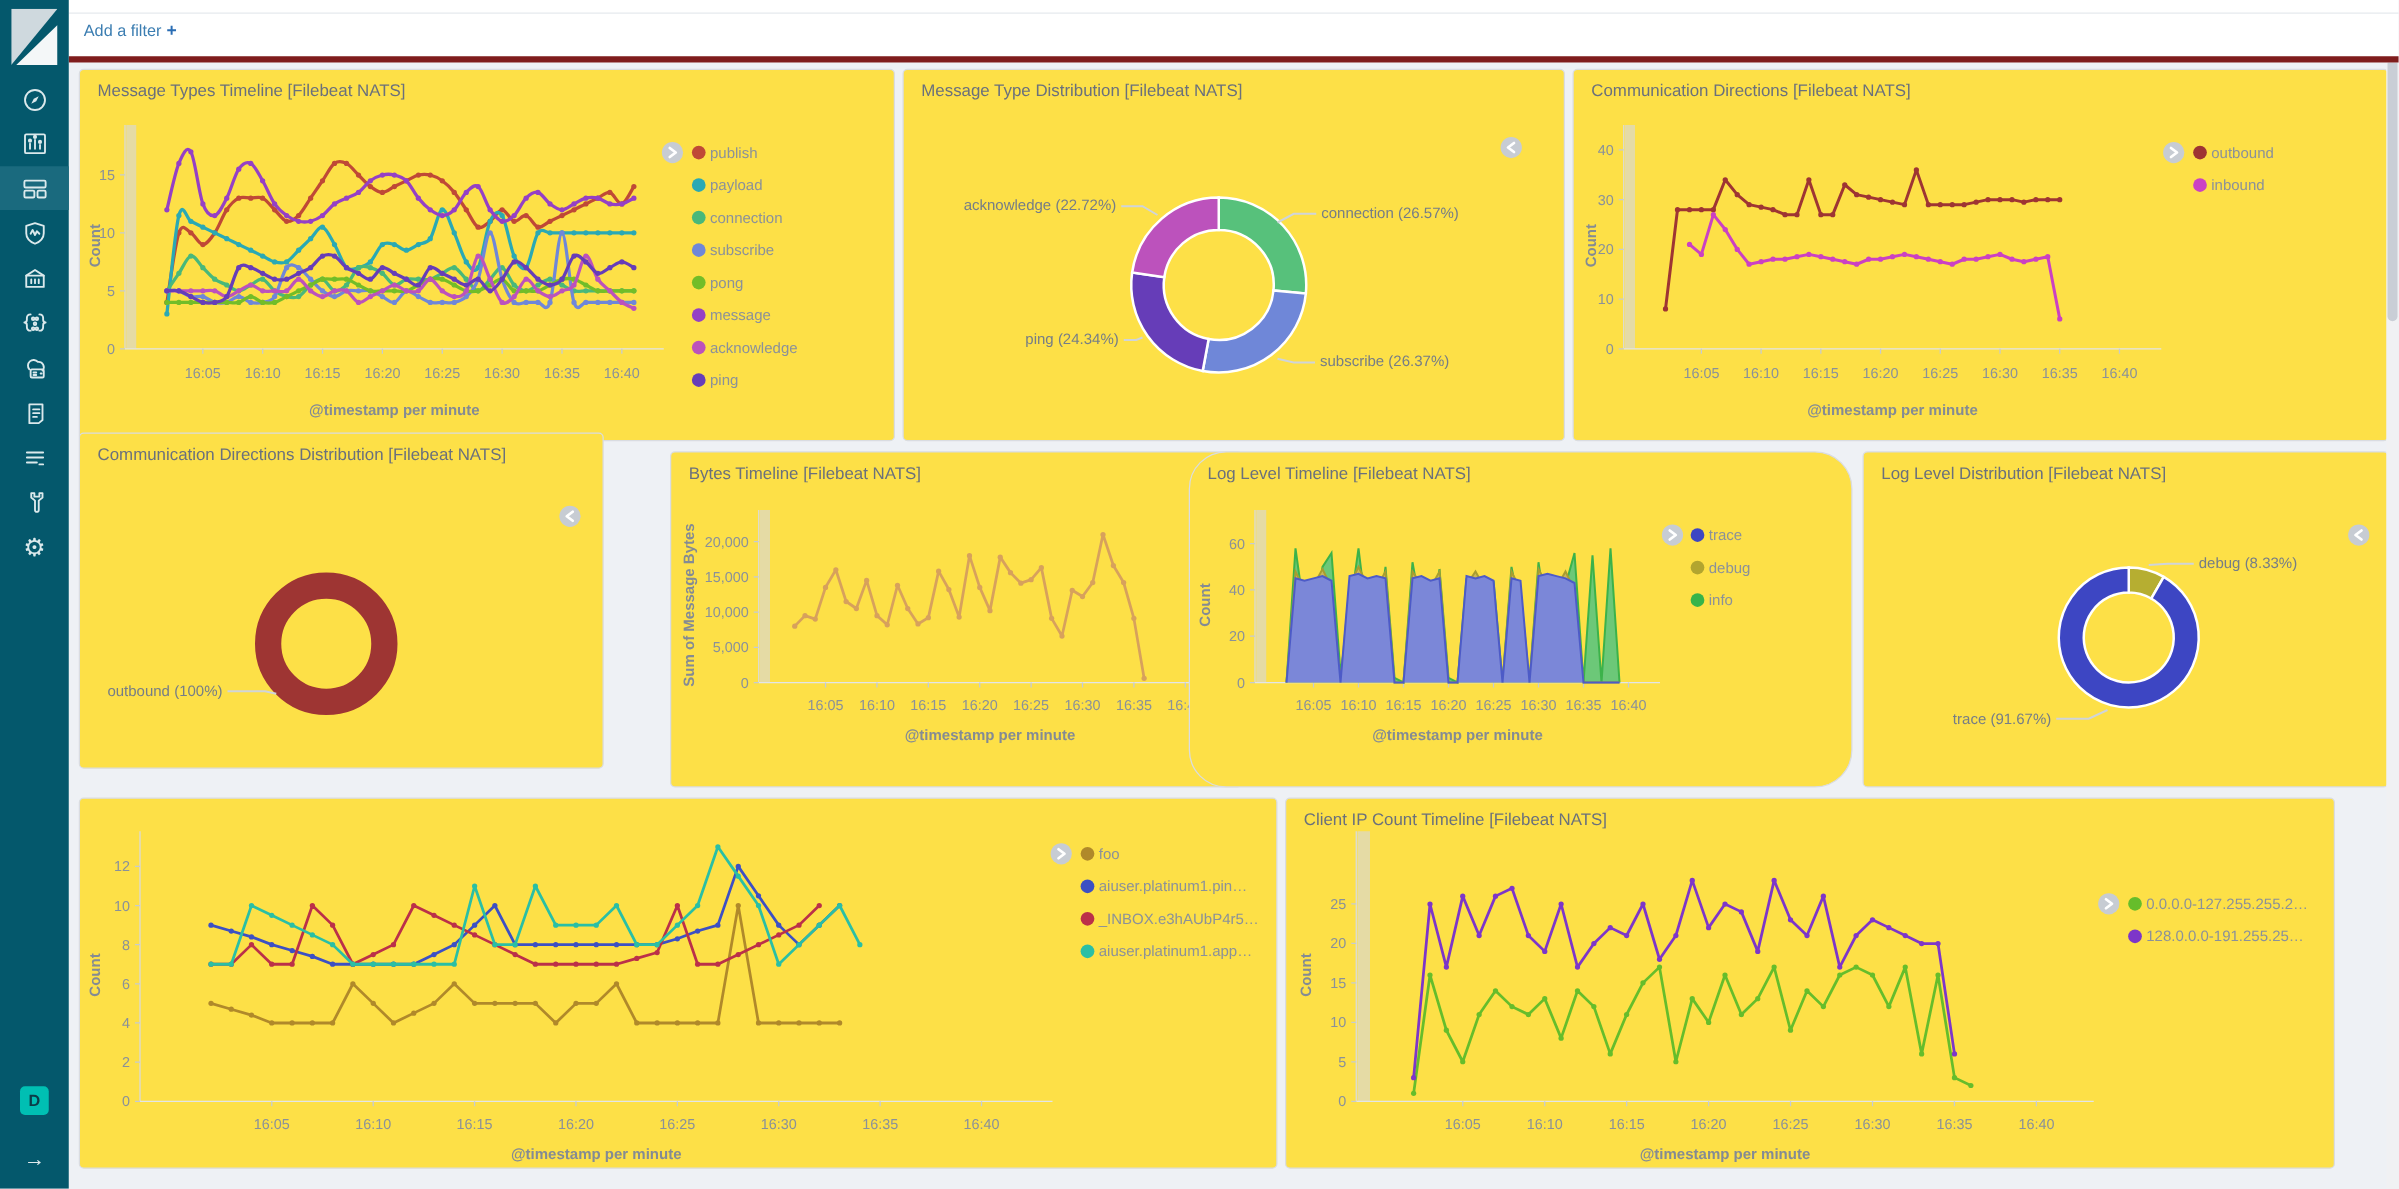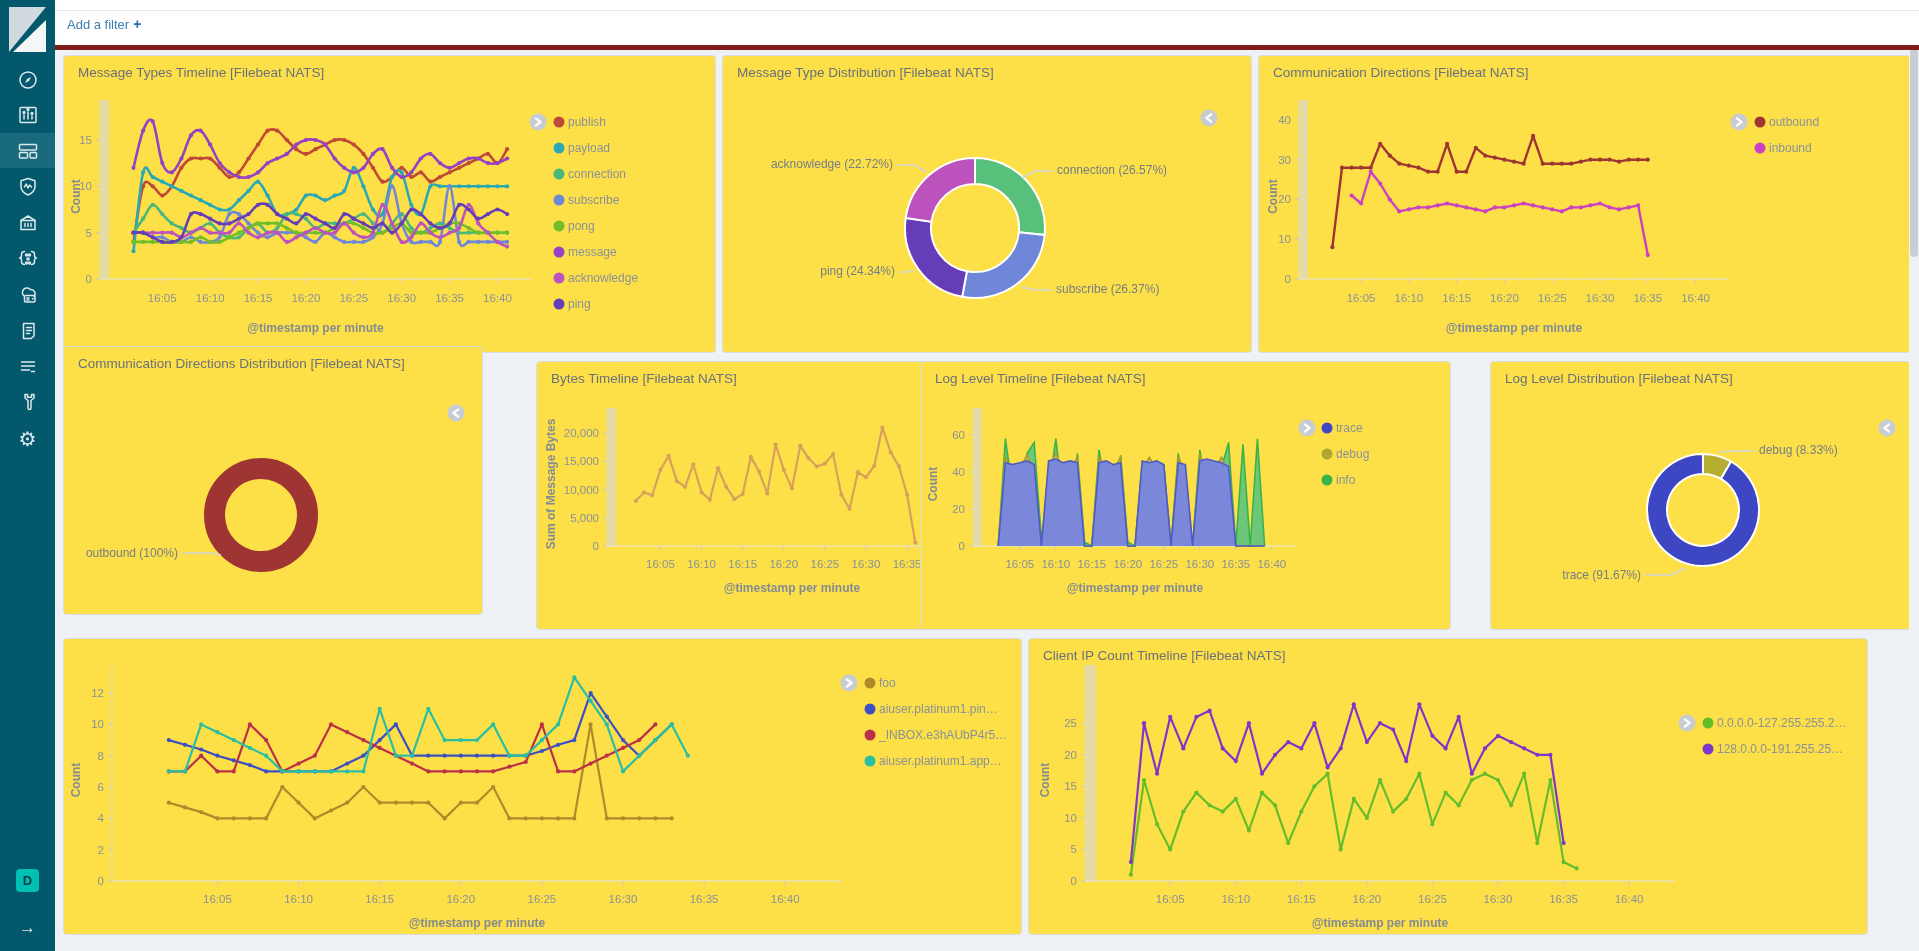--- a/index.html
+++ b/index.html
@@ -22,21 +22,21 @@
   #add-filter b{color:#2a6db4;font-size:14px;margin-left:4px;}
   
   .panel{position:absolute;background:#fde047;border:1px solid #d9dce1;border-radius:4px;overflow:hidden;}
   .ptitle{position:absolute;top:9px;left:14px;right:10px;font-size:13.5px;color:#6a707c;white-space:nowrap;overflow:hidden;cursor:pointer;}
   .panel svg.chart{position:absolute;left:0;top:0;}
   #p1{left:63px;top:55px;width:651px;height:296px;}
   #p2{left:722px;top:55px;width:528px;height:296px;}
   #p3{left:1258px;top:55px;width:651px;height:296px;}
   #p4{left:63px;top:346px;width:418px;height:267px;}
   #p5{left:489px;top:361px;width:456px;height:267px;margin-left:47px;}
-  #p6{left:920px;top:361px;width:529px;height:267px;}
+  #p6{left:951px;top:361px;width:529px;height:267px;border-radius:30px;}
   #p7{left:1490px;top:361px;width:419px;height:267px;}
   #p8{left:63px;top:638px;width:957px;height:295px;}
   #p9{left:1028px;top:638px;width:838px;height:295px;text-decoration:underline;}
   
   .tick{font-size:11.5px;fill:#8a9199;}
   .axt{font-size:12px;font-weight:bold;fill:#848b94;}
   .leg{font-size:12px;fill:#8b9199;cursor:pointer;}
   .dlab{font-size:12px;fill:#757d87;}
   
   #scroll-track{position:absolute;right:0;top:45px;width:10px;height:906px;background:#f0f1f3;}

